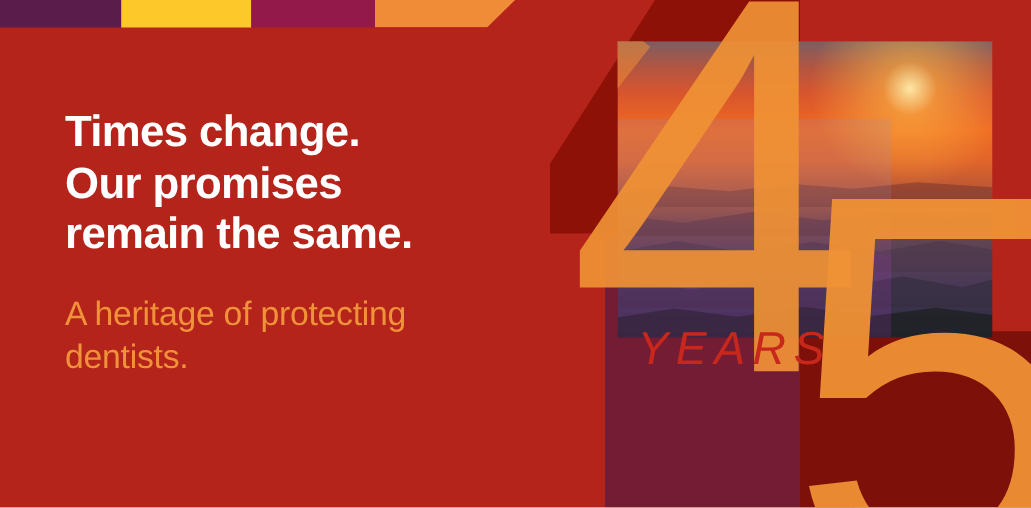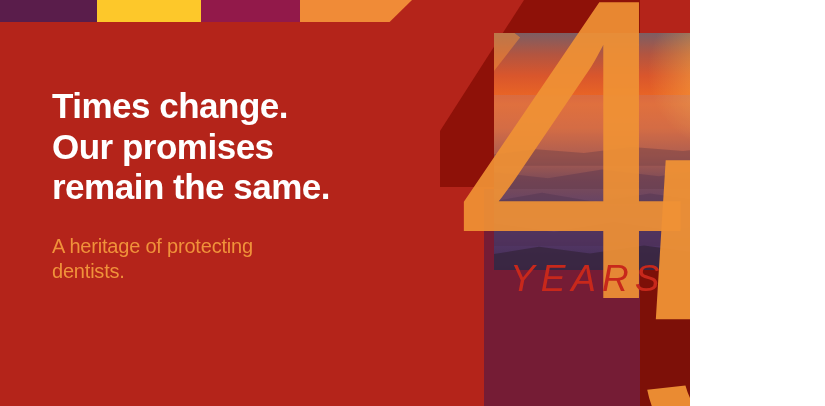--- a/index.html
+++ b/index.html
@@ -1,18 +1,18 @@
 <!DOCTYPE html>
 <html><head>
 <meta charset="utf-8">
 <style>
   html,body{margin:0;padding:0;background:#ffffff;}
   #banner{
     position:relative;
-    width:690px;height:406px;
+    width:825px;height:406px;
     overflow:hidden;
     background:#b4241a;
     font-family:"Liberation Sans", sans-serif;
   }
   
   .topbar{position:absolute;top:0;height:22px;}
   .bar-purple{left:0;width:97px;background:#5a1d4b;}
   .bar-yellow{left:97px;width:104px;background:#fdc82a;}
   .bar-crimson{left:201px;width:99px;background:#92194a;}
   .bar-orange{left:300px;width:112px;background:#f08b37;
@@ -24,21 +24,21 @@
     color:#ffffff;
     font-size:35px;
     line-height:1.16;
     font-weight:bold;
     letter-spacing:-0.5px;
     margin:0;
     white-space:pre-line;
   }
   .subhead{
     color:#f0923a;
-    font-size:20px;
+    font-size:27px;
     line-height:1.26;
     font-weight:normal;
     margin:26px 0 0 0;
     letter-spacing:-0.2px;
     white-space:pre-line;
   }
 
   
   .art{position:absolute;left:440px;top:0;width:385px;height:406px;overflow:hidden;}
 

